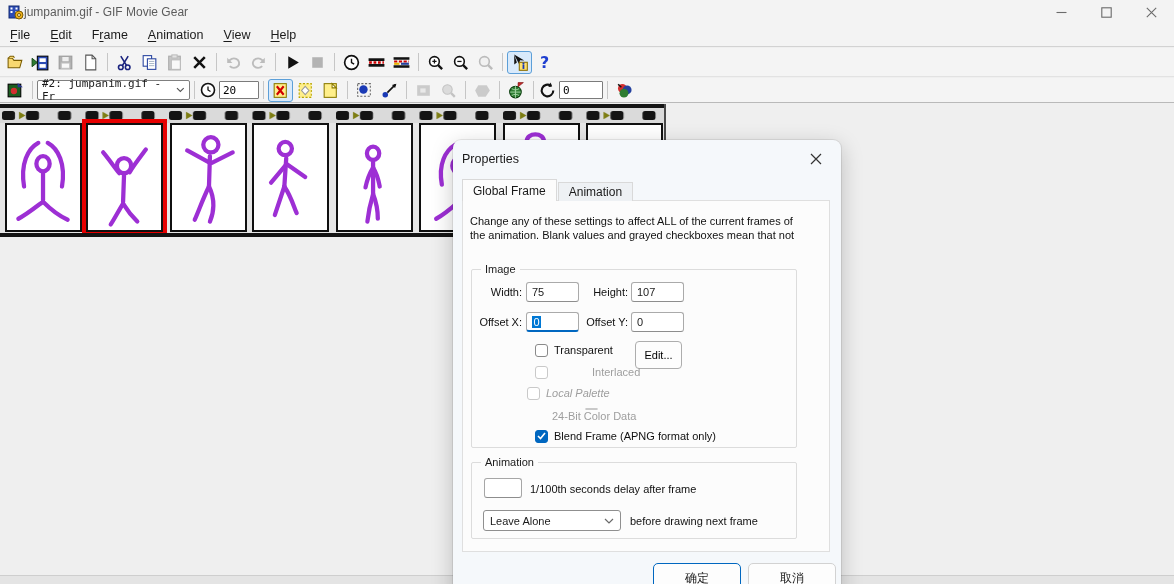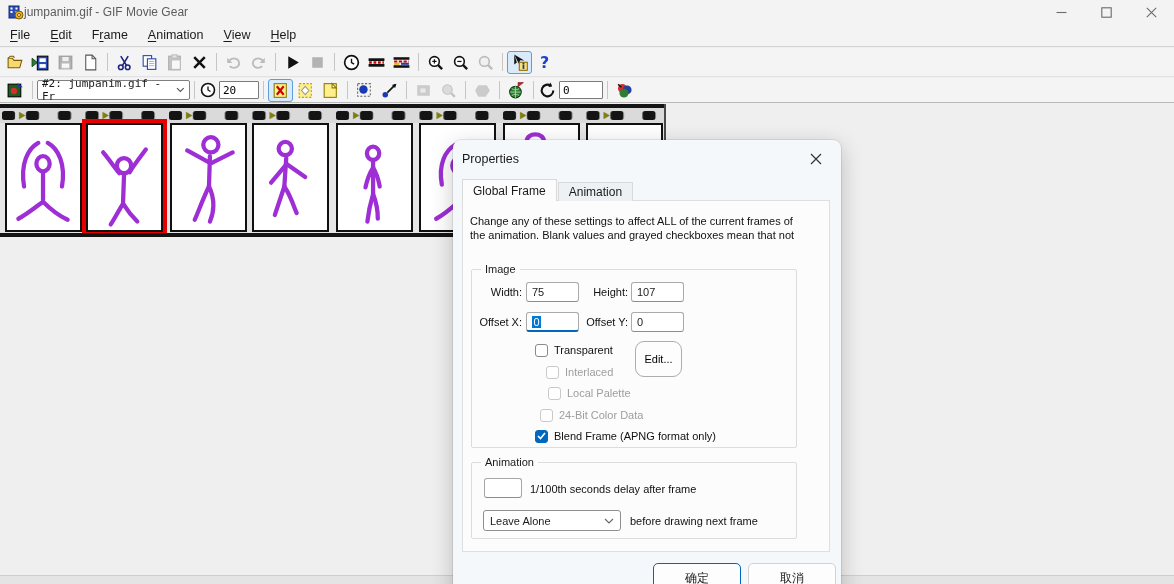--- a/index.html
+++ b/index.html
@@ -72,22 +72,22 @@
     border-bottom-color:#8d8d8d; border-radius:3px; font-size:11px; display:flex; align-items:center; padding-left:5px; }
   .field.focus { border-bottom:2px solid #0067c0; }
   .field .sel { background:#0078d4; color:#fff; padding:0 1.5px; }
   .cbrow { position:absolute; display:flex; align-items:center; height:14px; }
   .cb { width:13px; height:13px; border:1px solid #8a8a8a; border-radius:3px; background:#fff;
     display:flex; align-items:center; justify-content:center; }
   .cbrow .cblabel { margin-left:6px; font-size:11px; color:#111; }
   .cbrow.checked .cb { background:#0067c0; border-color:#0067c0; }
   .cbrow.dis .cb { border-color:#c9c9c9; }
   .cbrow.dis .cblabel { color:#9e9e9e; }
-  .btn-edit { position:absolute; left:163px; top:71px; width:47px; height:36px; background:#fdfdfd;
-    border:1px solid #adadad; border-radius:9px; font-size:11px; font-family:"Liberation Sans", sans-serif; }
+  .btn-edit { position:absolute; left:163px; top:71px; width:47px; height:28px; background:#fdfdfd;
+    border:1px solid #adadad; border-radius:4px; font-size:11px; font-family:"Liberation Sans", sans-serif; }
   .txtinput { position:absolute; background:#fff; border:1px solid #a6a6a6; border-bottom-color:#8d8d8d;
     border-radius:3px; font-size:11px; padding-left:4px; font-family:"Liberation Sans", sans-serif; }
   .dlgselect { position:absolute; left:11px; top:47px; width:138px; height:21px; background:#fff;
     border:1px solid #8f8f8f; border-radius:3px; display:flex; align-items:center; padding:0 6px; font-size:11px; }
   .dlgselect .chev { margin-left:auto; color:#6a6a6a; }
   .inlinelabel { position:absolute; font-size:11px; color:#111; }
   .dlg-btn { position:absolute; top:423px; width:88px; height:30px; border-radius:5px; font-size:12px;
     background:#fdfdfd; border:1px solid #d2d2d2; font-family:"Liberation Sans", sans-serif; color:#1a1a1a; }
   .dlg-btn.primary { border:1.5px solid #0067c0; }
 </style>
@@ -529,29 +529,29 @@
         <div class="field" style="left:159px;top:42px;">
             <span>0</span>
           </div>
 
         <div class="cbrow" style="left:63px;top:73px;">
           <span class="cb"></span>
           <span class="cblabel">Transparent</span>
         </div>
         <button class="btn-edit">Edit...</button>
 
-        <div class="cbrow dis" style="left:74px;top:95px;">
+        <div class="cbrow dis" style="left:63px;top:95px;gap:38px;">
           <span class="cb"></span>
           <span class="cblabel">Interlaced</span>
         </div>
-        <div class="cbrow dis" style="left:76px;top:116px;">
+        <div class="cbrow dis" style="left:55px;top:116px;font-style:italic;">
           <span class="cb"></span>
           <span class="cblabel">Local Palette</span>
         </div>
-        <div class="cbrow dis" style="left:68px;top:138px;">
+        <div class="cbrow dis" style="left:74px;top:138px;flex-direction:column;">
           <span class="cb"></span>
           <span class="cblabel">24-Bit Color Data</span>
         </div>
         <div class="cbrow checked" style="left:63px;top:159px;">
           <span class="cb">
             <svg width="9" height="8" viewBox="0 0 9 8">
                 <path d="M1 4l2.5 2.5L8 1" fill="none" stroke="#fff" stroke-width="1.6"></path>
               </svg>
           </span>
           <span class="cblabel">Blend Frame (APNG format only)</span>

